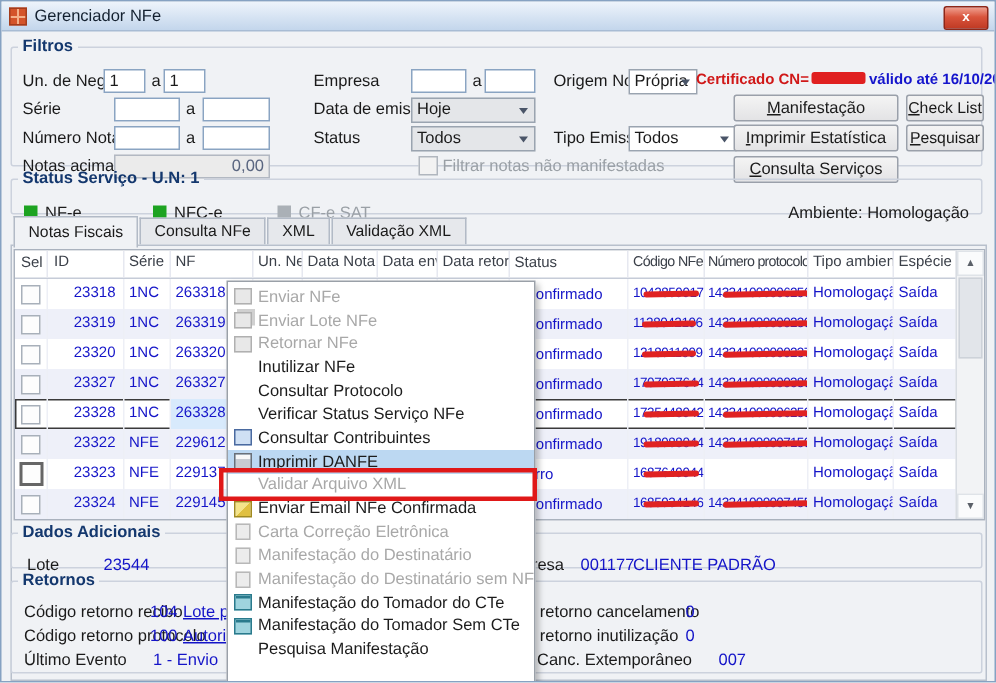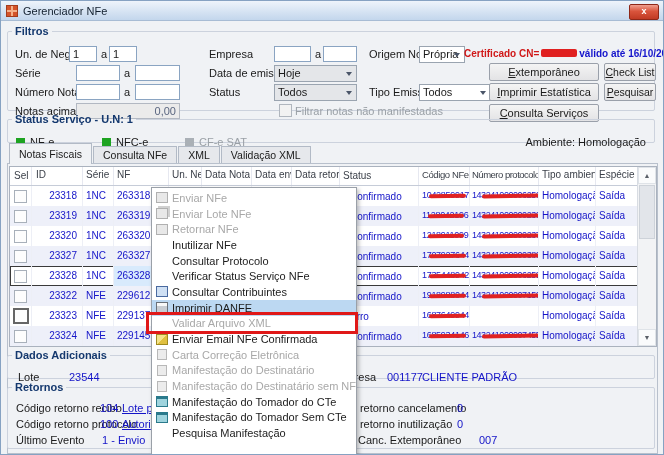--- a/index.html
+++ b/index.html
@@ -36,21 +36,21 @@
         font-weight:bold;font-size:10px;}
   .cert .pfx{color:#d01818;margin-top:28px;}
   .cert .blk{display:inline-block;width:36px;height:8px;background:#e02020;border-radius:2px;margin:0 2px;}
   .cert .sfx{color:#1414cc;}
   .chk{position:absolute;width:11px;height:11px;border:1px solid #b0b6be;background:#f2f2f2;}
   .dis{color:#9aa0a6;}
   
   .sq{display:inline-block;width:9px;height:9px;margin-right:5px;vertical-align:-1px;}
   .svc-item{position:absolute;top:11px;white-space:nowrap;}
   
-  .tabs{position:absolute;left:8px;top:143px;display:flex;align-items:flex-end;height:20px;}
+  .tabs{position:absolute;left:8px;top:143px;display:flex;align-items:center;height:20px;}
   .tab{border:1px solid #b2bac6;border-bottom:none;background:#e6e8ec;height:17px;line-height:17px;
        padding:0 9px;margin-right:1px;font-size:10.5px;text-align:center;}
   .tab.active{background:#f0f2f5;height:20px;line-height:20px;position:relative;z-index:2;}
   .tabpanel{position:absolute;left:6px;top:162px;width:651px;height:291px;border:1px solid #b8c0cc;
        background:#f0f2f5;box-sizing:border-box;}
   
   .grid{position:absolute;left:8px;top:165px;width:648px;height:181px;background:#fff;
         border:1px solid #aab2be;box-sizing:border-box;font-size:10px;}
   .gv{position:absolute;left:0;top:0;right:18px;bottom:0;overflow:hidden;}
   .hrow{display:flex;height:18px;border-bottom:1px solid #c6ccd8;background:#fff;color:#3a3f48;}
@@ -158,21 +158,21 @@
     <span class="lab dis" style="left:287px;top:68px;">Filtrar notas não manifestadas</span>
 
     <span class="lab" style="left:361px;top:11px;">Origem Nota</span>
     <span class="combo" style="left:411px;top:9px;width:46px;"><span>Própria</span><span class="arr"></span></span>
 
     <span class="lab" style="left:361px;top:49px;">Tipo Emissão</span>
     <span class="combo" style="left:411px;top:47px;width:72px;"><span>Todos</span><span class="arr"></span></span>
 
     <span class="cert"><span class="pfx">Certificado CN=</span><span class="blk"></span><span class="sfx">válido até 16/10/202</span></span>
 
-    <span class="btn" style="left:481px;top:26px;width:110px;">Extemporâneo</span>
+    <span class="btn" style="left:481px;top:26px;width:110px;">Manifestação</span>
     <span class="btn" style="left:596px;top:26px;width:52px;font-size:10.5px;">Check List</span>
     <span class="btn" style="left:481px;top:46px;width:110px;">Imprimir Estatística</span>
     <span class="btn" style="left:596px;top:46px;width:52px;font-size:10.5px;">Pesquisar</span>
     <span class="btn" style="left:481px;top:67px;width:110px;">Consulta Serviços</span>
   </fieldset>
 
   <fieldset style="left:6px;top:112px;width:646px;height:28px;">
     <legend>Status Serviço - U.N: 1</legend>
     <span>
       

